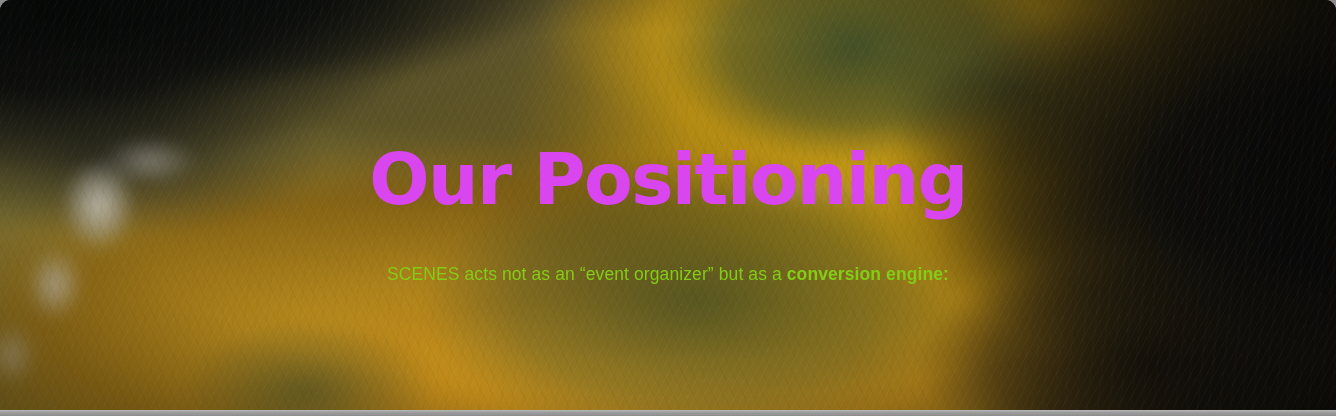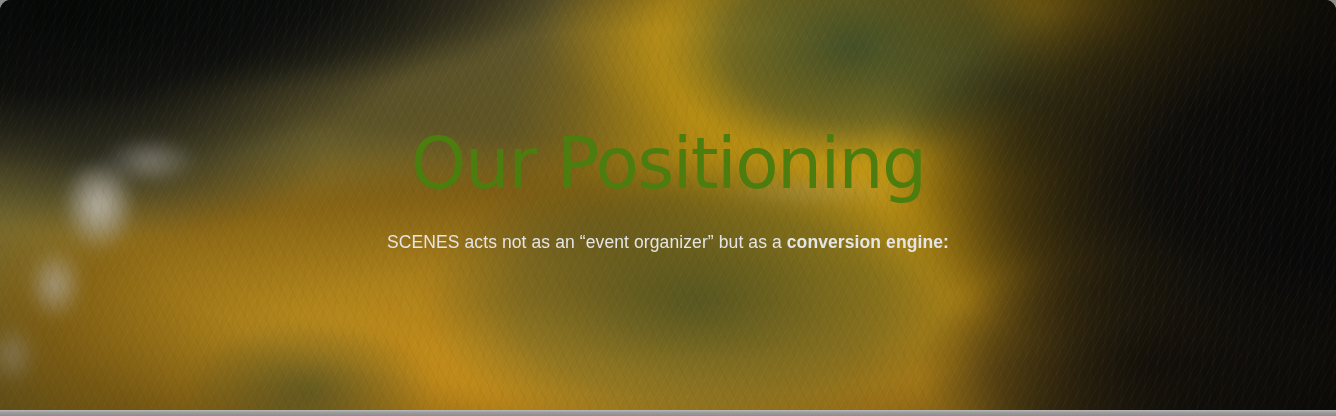--- a/index.html
+++ b/index.html
@@ -116,33 +116,33 @@
     inset: 0;
     display: flex;
     flex-direction: column;
     align-items: center;
     justify-content: flex-start;
     padding-top: 128px;
     box-sizing: border-box;
     text-align: center;
   }
   .hero-title {
-    margin: 0;
-    color: #4d7c0f;
+    margin: 16px;
+    color: #d946ef;
     font-family: "DejaVu Sans", "Liberation Sans", sans-serif;
     font-size: 71px;
-    font-weight: 400;
+    font-weight: 700;
     line-height: 1.02;
     letter-spacing: -1.6px;
     white-space: nowrap;
   }
   .hero-subtitle {
     margin: 0;
     padding-top: 29px;
-    color: #e5e5e5;
+    color: #84cc16;
     font-family: "Liberation Sans", "DejaVu Sans", sans-serif;
     font-size: 17.5px;
     font-weight: 400;
     line-height: 1.5;
     letter-spacing: 0.1px;
     white-space: nowrap;
   }
   .hero-subtitle .em {
     font-weight: 700;
   }

